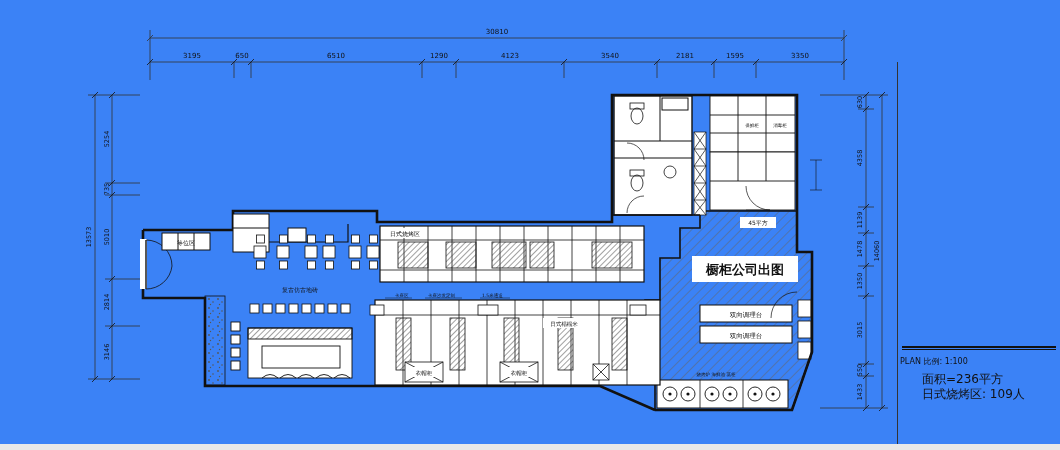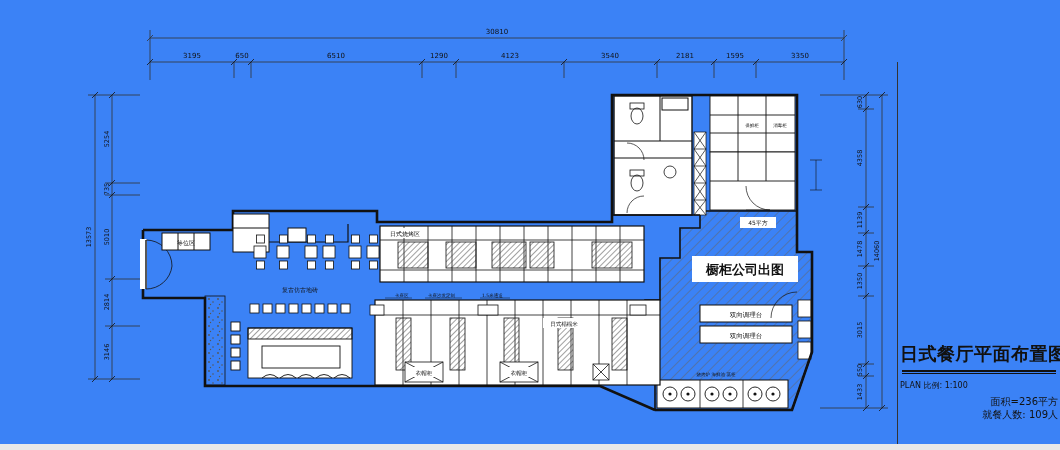--- a/index.html
+++ b/index.html
@@ -3,21 +3,21 @@
 <meta charset="utf-8">
 <style>
   html,body{margin:0;padding:0;background:#e8e8e8;font-family:"DejaVu Sans",sans-serif;}
   .sheet{position:relative;width:1060px;height:444px;background:#3b82f6;overflow:hidden;}
   svg{position:absolute;left:0;top:0;}
   .titleblock{position:absolute;left:900px;top:342px;width:158px;color:#111;}
   .tb-title{font-size:18px;font-weight:bold;letter-spacing:0.5px;white-space:nowrap;}
   .tb-rule{border-top:2px solid #111;margin:4px 2px 1px 2px;}
   .tb-rule2{border-top:1px solid #111;margin:0 2px 6px 2px;}
   .tb-scale{font-size:8px;text-align:left;margin-bottom:5px;}
-  .tb-small{font-size:10px;margin-left:22px;line-height:1.25;text-align:right;}
+  .tb-small{font-size:12px;margin-left:22px;line-height:1.25;}
   .vline{position:absolute;left:897px;top:62px;width:1px;height:386px;background:#333;}
 </style>
 </head>
 <body>
 
 <div class="sheet">
 
 <svg width="1060" height="450" viewBox="0 0 1060 450">
   <defs>
     <pattern id="hA" width="7" height="7" patternUnits="userSpaceOnUse" patternTransform="rotate(45)">
@@ -395,21 +395,20 @@
 
     <line x1="816" y1="160" x2="816" y2="190" stroke-width="0.6"></line>
     <line x1="810" y1="160" x2="822" y2="160" stroke-width="0.6"></line>
     <line x1="810" y1="190" x2="822" y2="190" stroke-width="0.6"></line>
   </g>
 
 </svg>
 
 <div class="vline"></div>
 <div class="titleblock">
-  <div class="tb-title">日式餐厅平面布置图</div>
   <div class="tb-rule"></div>
   <div class="tb-rule2"></div>
   <div class="tb-scale">PLAN  比例: 1:100</div>
   <div class="tb-small">面积=236平方</div>
-  <div class="tb-small">就餐人数: 109人</div>
+  <div class="tb-small">日式烧烤区: 109人</div>
 </div>
 
 </div>
 
 </body></html>

